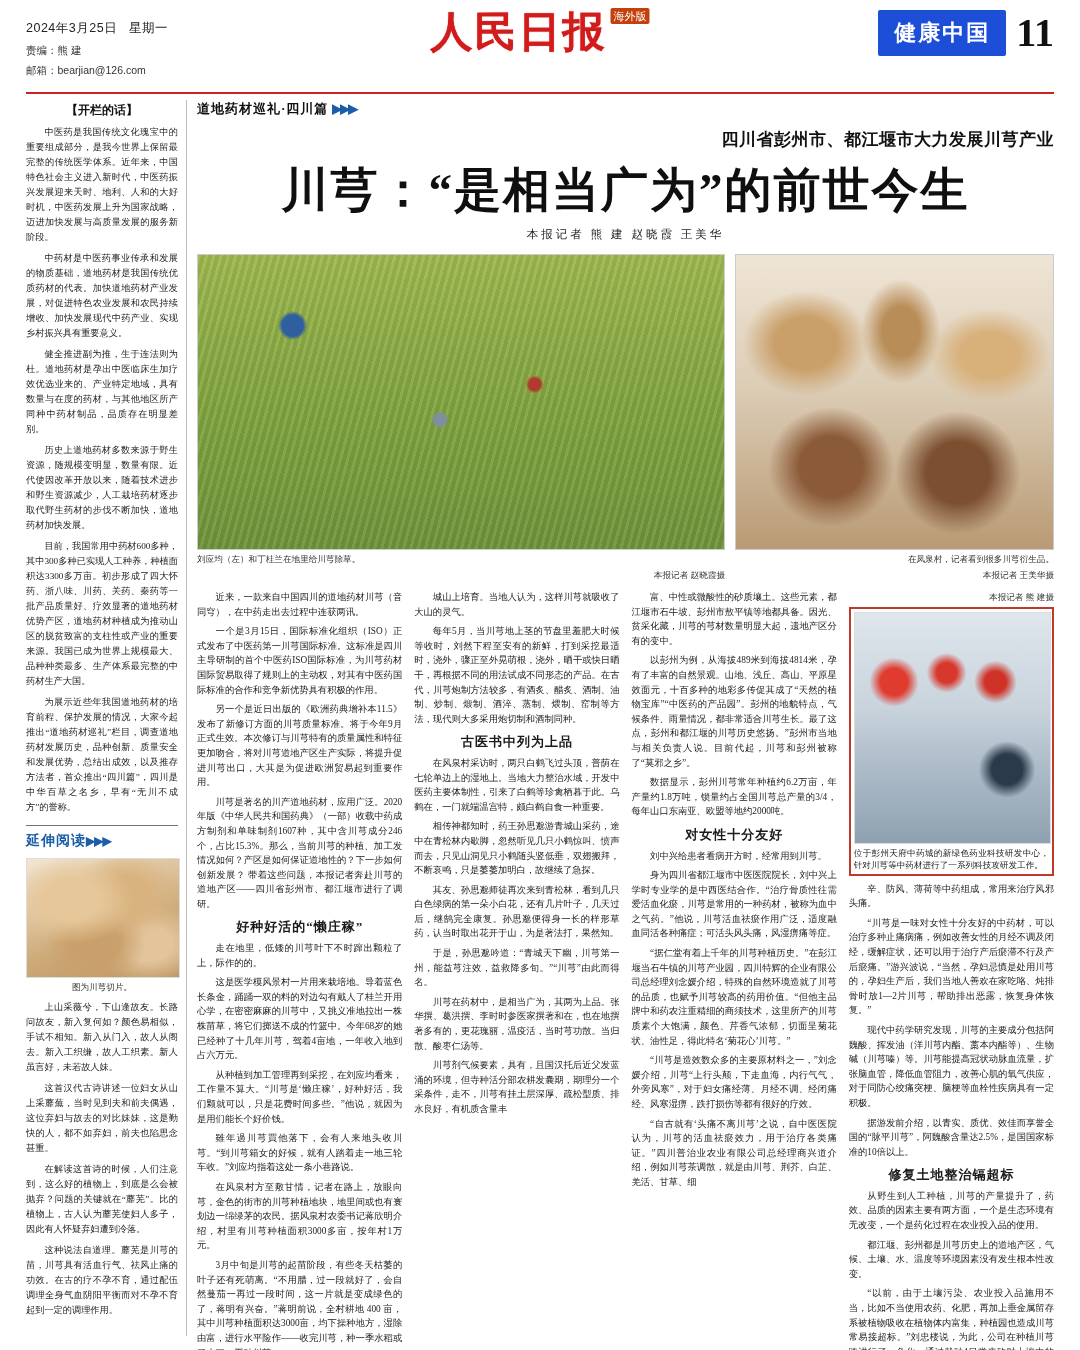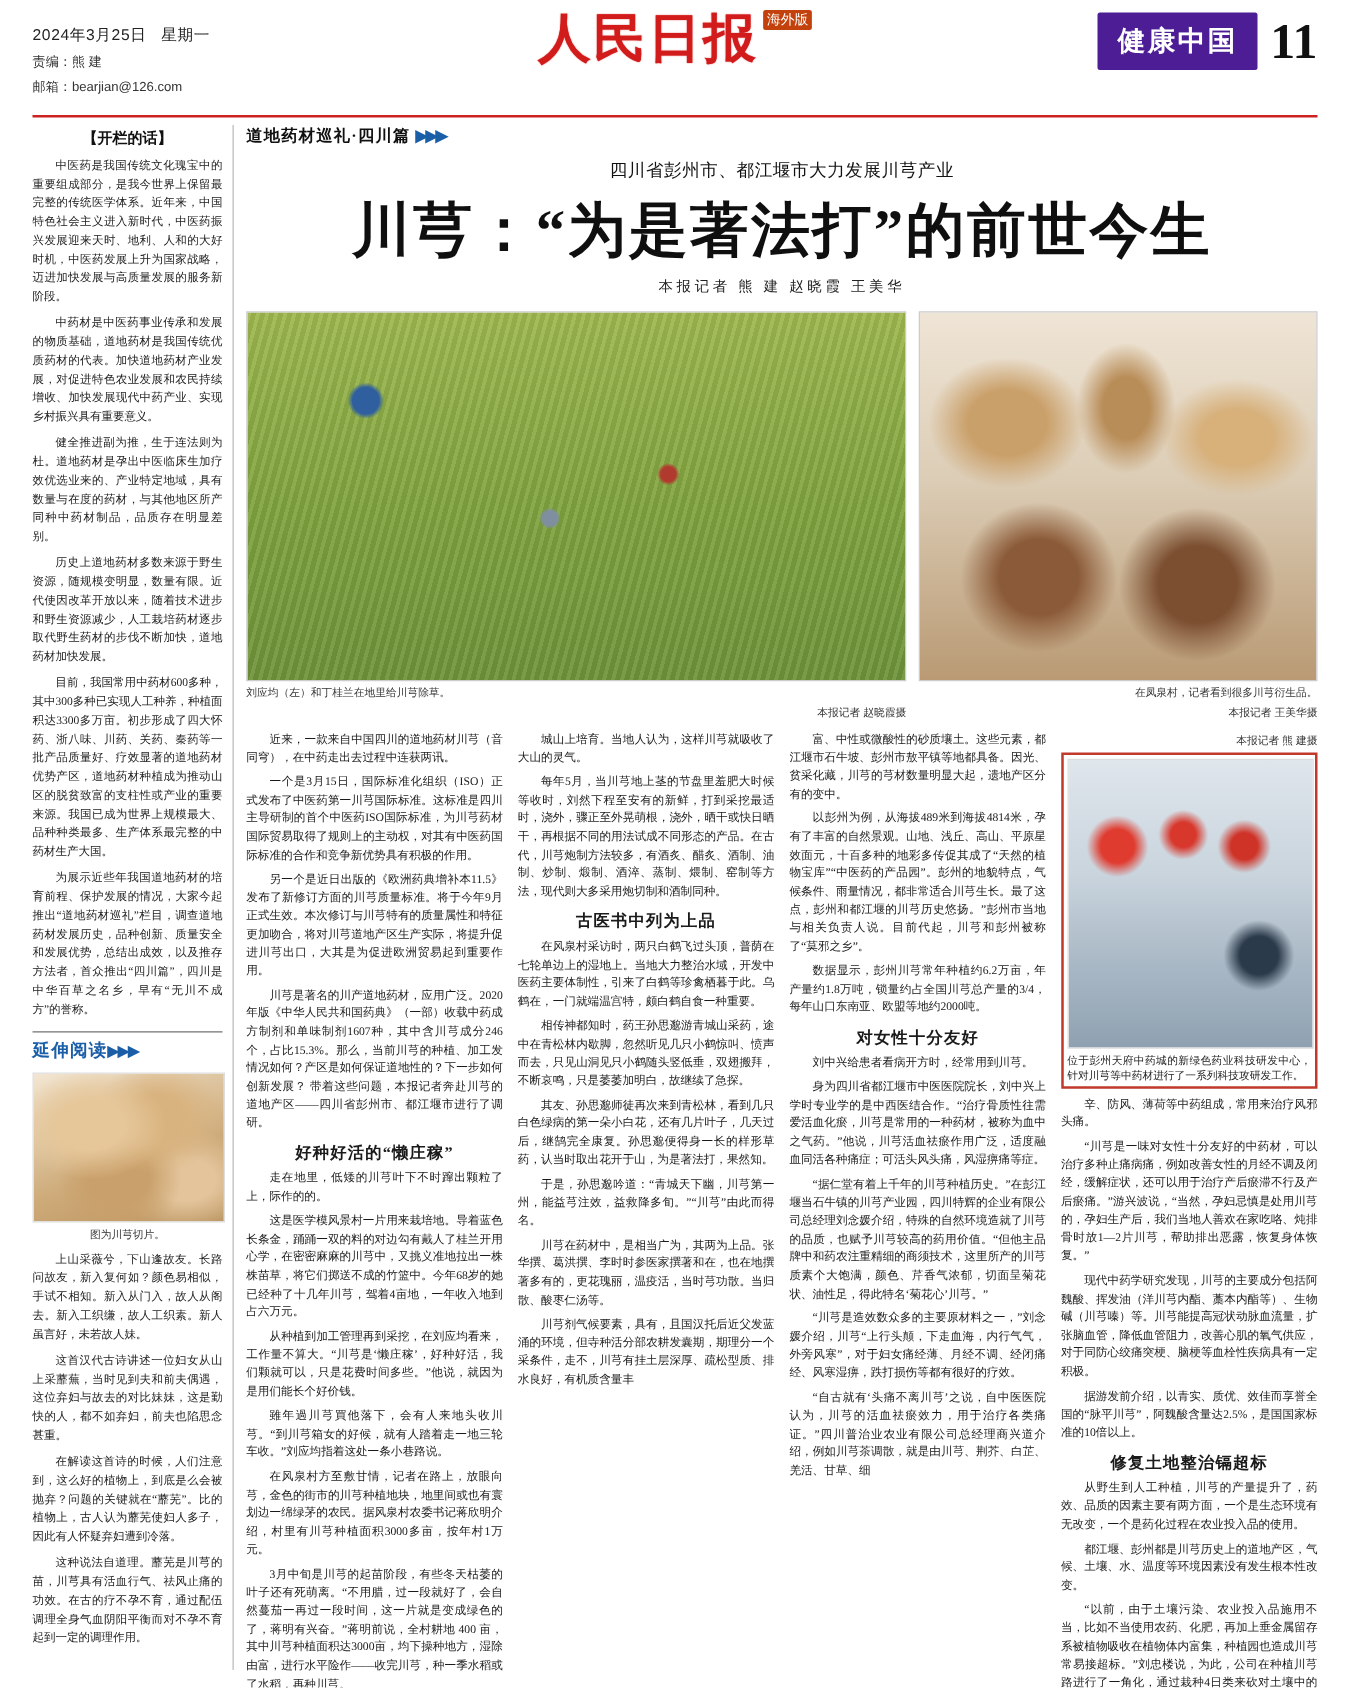--- a/index.html
+++ b/index.html
@@ -26,21 +26,21 @@
     line-height:48px;
     text-shadow:0 0 1px #d21b1b;
   }
   .rmrb-sub{
     display:inline-block;vertical-align:top;margin-left:4px;
     font-size:11px;color:#fff;background:#c2410c;padding:2px 3px;border-radius:2px;line-height:12px;
     font-family:"Liberation Sans",sans-serif;
   }
   .mast-right{position:absolute;right:0;top:10px;display:flex;align-items:center;gap:10px;}
   .badge-blue{
-    background:#4c1d95;color:#fff;font-family:"Liberation Sans",sans-serif;
+    background:#1d4ed8;color:#fff;font-family:"Liberation Sans",sans-serif;
     font-size:22px;font-weight:bold;padding:8px 16px;letter-spacing:2px;border-radius:2px;
   }
   .pagenum{font-family:"Liberation Serif",serif;font-size:40px;font-weight:bold;color:#111;line-height:40px;}
 
   
   .content{position:absolute;top:100px;left:26px;right:26px;bottom:8px;display:flex;gap:10px;}
   .col-side{width:152px;flex:0 0 152px;border-right:1px solid #bbb;padding-right:8px;}
   .col-main{flex:1;}
 
   
@@ -63,21 +63,21 @@
       radial-gradient(ellipse at 45% 70%, #c9a06b 0 20%, rgba(201,160,107,0) 42%),
       radial-gradient(ellipse at 80% 72%, #e3c49b 0 14%, rgba(227,196,155,0) 34%),
       linear-gradient(160deg,#f3e6d2,#cdaa78 60%,#b9935f);
     border:1px solid #ddd;
   }
   .cap{font-size:8.6px;color:#333;text-align:center;margin-top:3px;font-family:"Liberation Sans",sans-serif;}
 
   
   .kicker{font-size:13px;font-weight:bold;color:#111;letter-spacing:1px;margin-bottom:10px;font-family:"Liberation Serif",serif;}
   .kicker .arr{color:#1a5ea8;margin-left:4px;letter-spacing:-2px;}
-  .shoulder{text-align:center;font-size:14px;font-weight:normal;color:#111;letter-spacing:.5px;}
+  .shoulder{text-align:right;font-size:17px;font-weight:bold;color:#111;letter-spacing:.5px;}
   .headline{
     text-align:center;font-size:47px;font-weight:bold;letter-spacing:2px;color:#0f0f0f;
     margin:10px 0 8px;line-height:58px;
   }
   .byline{text-align:center;font-size:11.5px;color:#222;letter-spacing:3px;margin-bottom:12px;}
 
   
   .photo-row{display:flex;gap:10px;}
   .ph-main{flex:0 0 528px;}
   .ph-side{flex:1;}
@@ -172,21 +172,21 @@
         <p>在解读这首诗的时候，人们注意到，这么好的植物上，到底是么会被抛弃？问题的关键就在“蘼芜”。比的植物上，古人认为蘼芜使妇人多子，因此有人怀疑弃妇遭到冷落。</p>
         <p>这种说法自道理。蘼芜是川芎的苗，川芎具有活血行气、祛风止痛的功效。在古的疗不孕不育，通过配伍调理全身气血阴阳平衡而对不孕不育起到一定的调理作用。</p>
       </div>
     </div>
 
     <div class="col-main">
       <div class="kicker">
         <span>道地药材巡礼·四川篇</span><span class="arr">▶▶▶</span>
       </div>
       <div class="shoulder">四川省彭州市、都江堰市大力发展川芎产业</div>
-      <div class="headline">川芎：“为是著法打”的前世今生</div>
+      <div class="headline">川芎：“是相当广为”的前世今生</div>
       <div class="byline">本报记者  熊  建  赵晓霞  王美华</div>
 
       <div class="photo-row">
         <div class="ph-main">
           <div class="img img-field"></div>
         </div>
         <div class="ph-side">
           <div class="img img-jars"></div>
         </div>
       </div>

